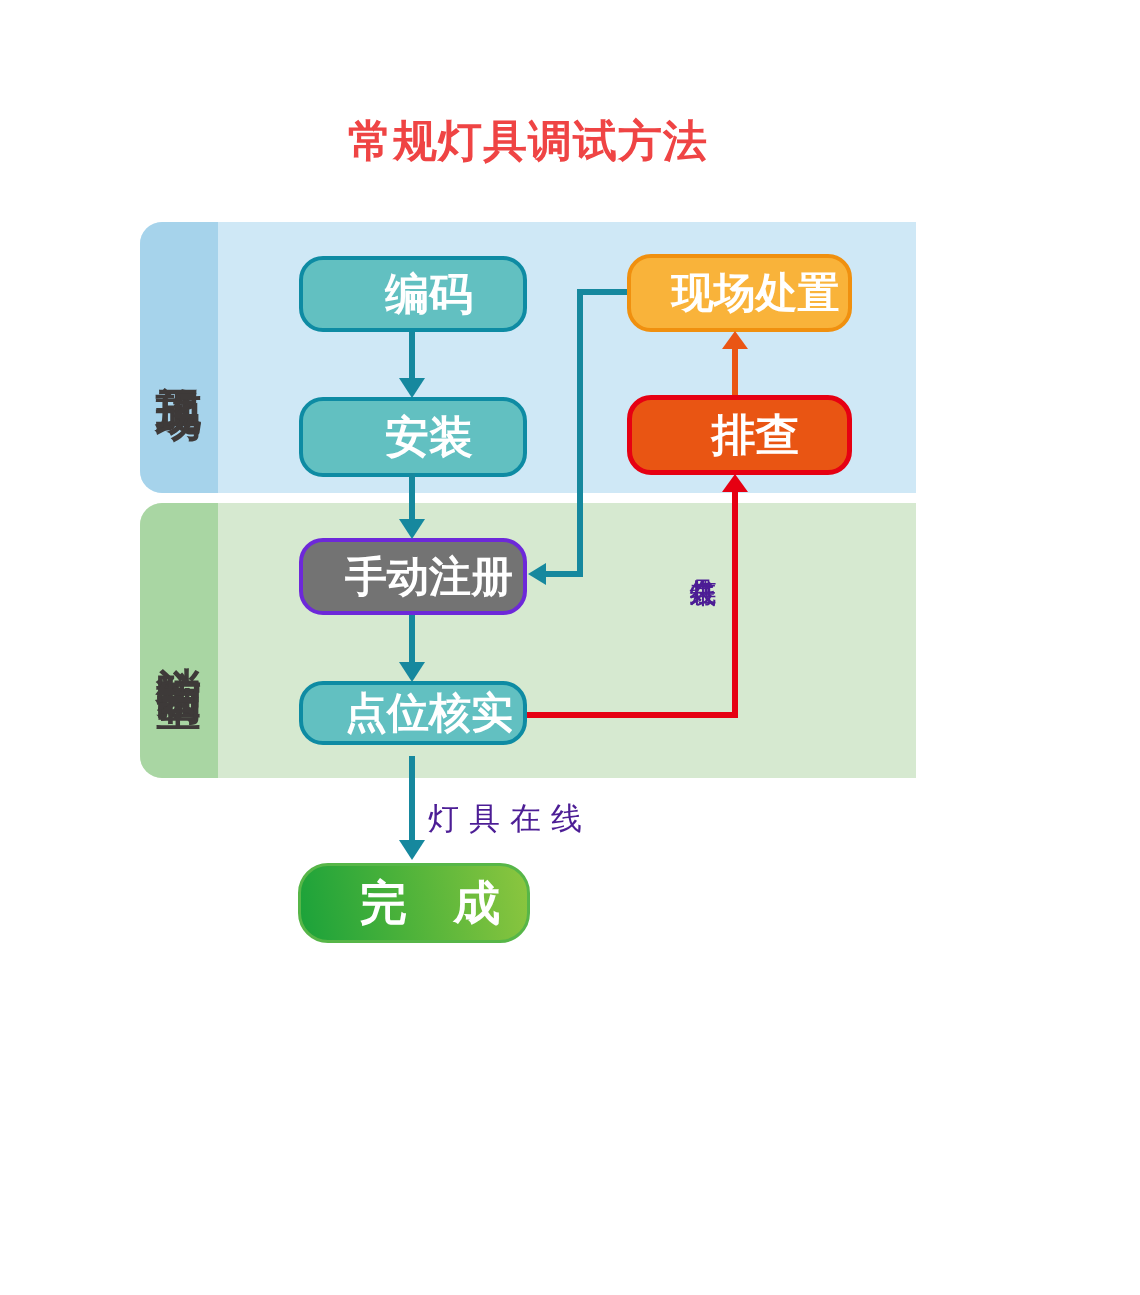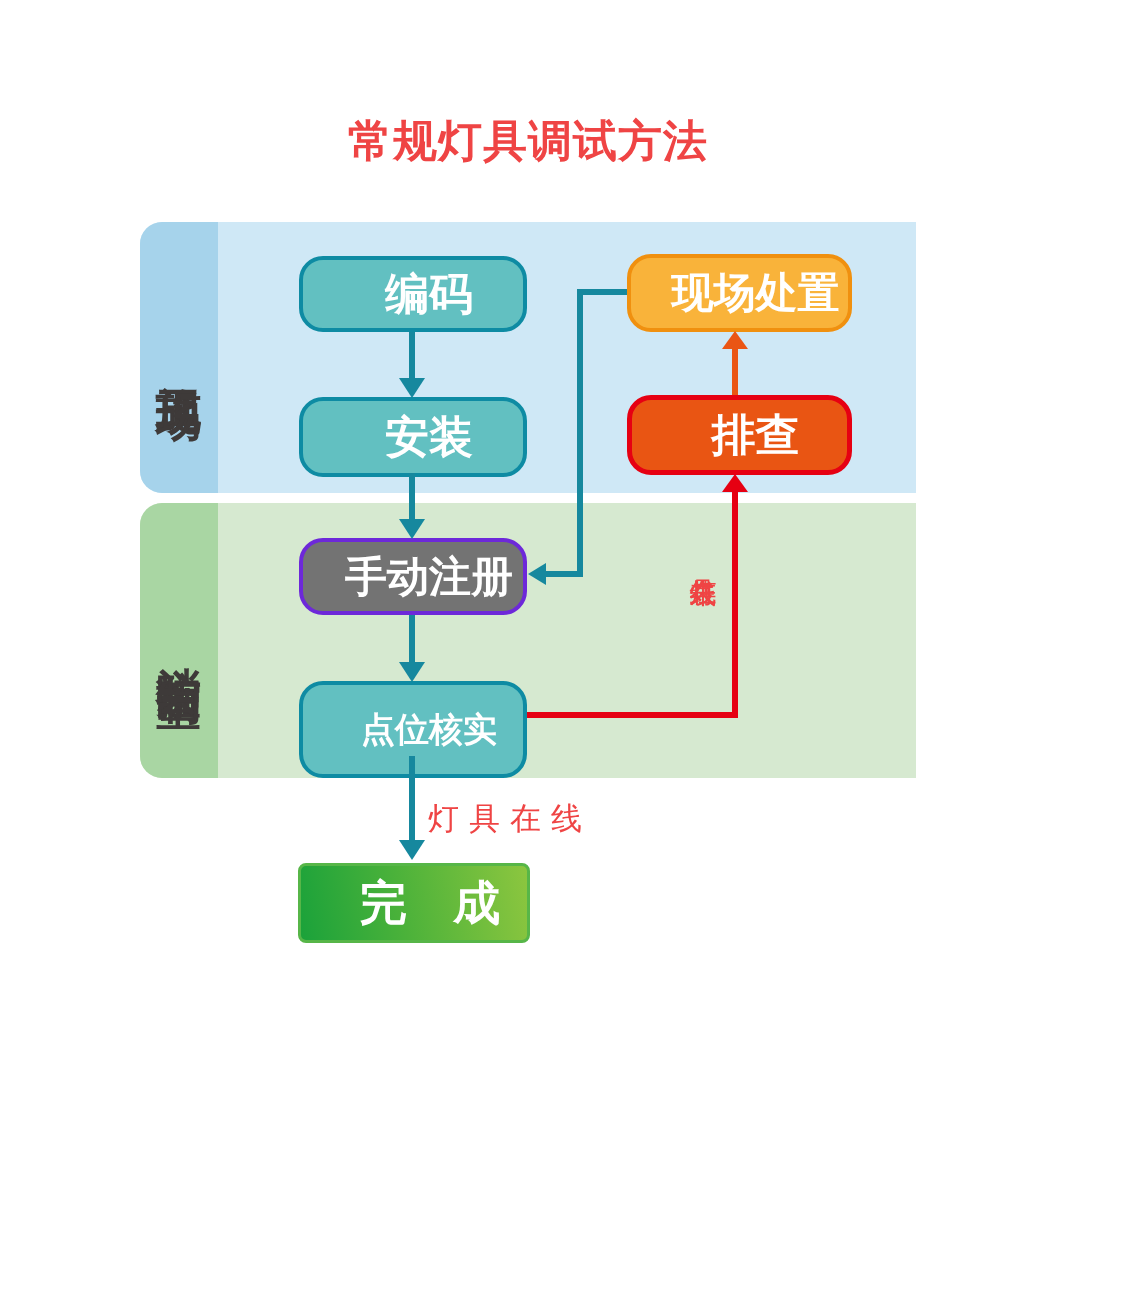--- a/index.html
+++ b/index.html
@@ -69,44 +69,44 @@
     text-align: center;
     padding-left: 32px;
   }
   .node-teal  { background: #62c0c1; border: 4px solid #0e8ba3; }
   .node-blue  { background: #737373; border: 4px solid #6d28d9; }
   .node-amber { background: #f9b33a; border: 4px solid #f0900f; }
   .node-red   { background: #e95513; border: 5px solid #e60012; }
   .node-green {
     background: linear-gradient(80deg, #1ba23a 0%, #4cb23a 45%, #8cc63f 100%);
     border: 3px solid #57b648;
-    border-radius: 8px;
+    border-radius: 30px;
     word-spacing: 30px;
   }
   #node-encode        { left: 299px; top: 256px; width: 228px; height: 76px; font-size: 44px; }
   #node-install       { left: 299px; top: 397px; width: 228px; height: 80px; font-size: 44px; }
   #node-onsite        { left: 627px; top: 254px; width: 225px; height: 78px; font-size: 42px; }
   #node-troubleshoot  { left: 627px; top: 395px; width: 225px; height: 80px; font-size: 44px; }
   #node-manual        { left: 299px; top: 538px; width: 228px; height: 77px; font-size: 42px; }
-  #node-verify        { left: 299px; top: 681px; width: 228px; height: 97px; font-size: 34px; }
+  #node-verify        { left: 299px; top: 681px; width: 228px; height: 64px; font-size: 42px; }
   #node-done          { left: 298px; top: 863px; width: 232px; height: 80px; font-size: 47px; }
   
   .seg { position: absolute; }
   .teal   { background: #16889e; }
   .redln  { background: #e60012; }
   .orgln  { background: #ea5514; }
   .head { position: absolute; width: 0; height: 0; }
   .head-down-teal  { border-left: 13px solid transparent; border-right: 13px solid transparent; border-top: 20px solid #16889e; }
   .head-left-teal  { border-top: 11px solid transparent; border-bottom: 11px solid transparent; border-right: 18px solid #16889e; }
   .head-up-red     { border-left: 13px solid transparent; border-right: 13px solid transparent; border-bottom: 18px solid #e60012; }
   .head-up-orange  { border-left: 13px solid transparent; border-right: 13px solid transparent; border-bottom: 18px solid #ea5514; }
   
   .edge-label {
     position: absolute;
-    color: #ef4444;
+    color: #4c1d95;
     font-size: 31px;
   }
   .edge-label-online { left: 428px; top: 798px; letter-spacing: 10px; white-space: nowrap; }
   .edge-label-offline {
     left: 690px; top: 558px;
     writing-mode: vertical-rl;
     text-orientation: upright;
     font-size: 27px;
     line-height: 1.0;
     letter-spacing: 0px;

